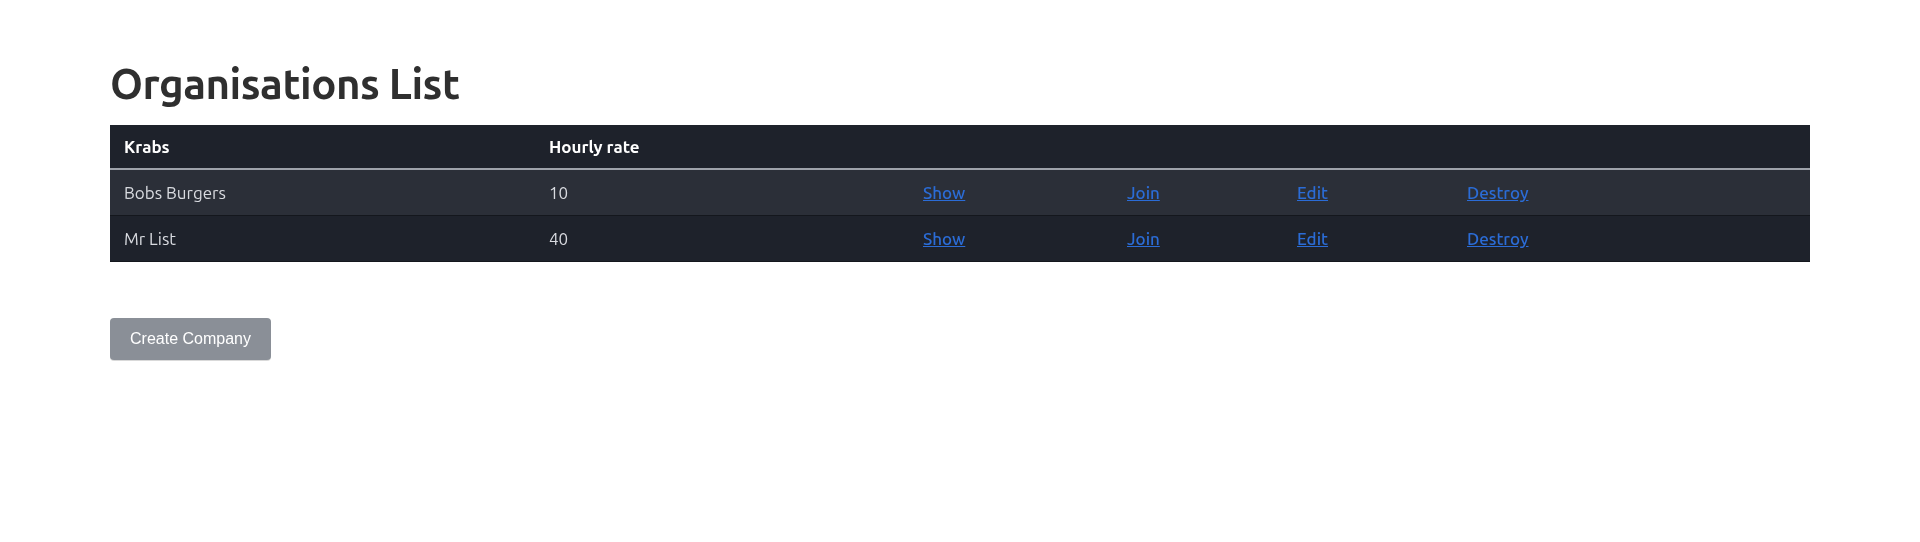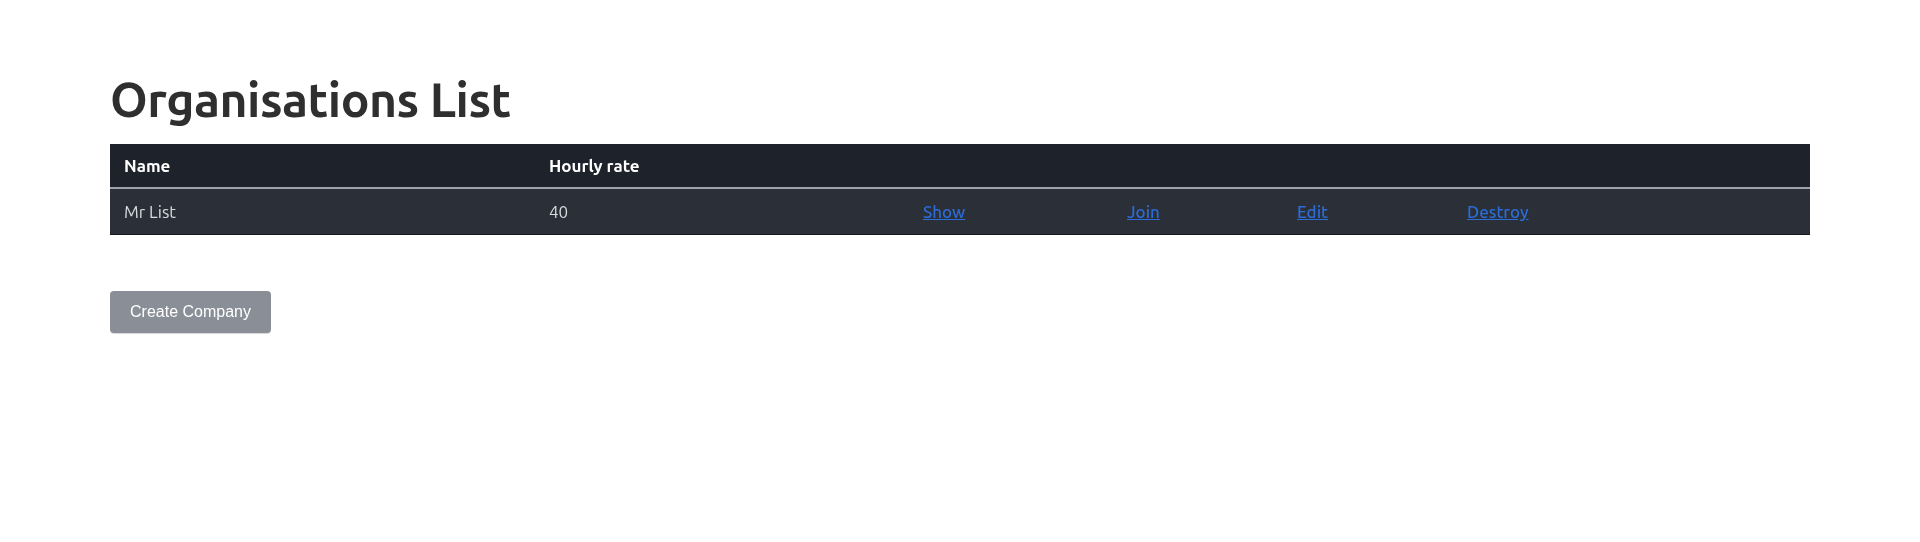--- a/index.html
+++ b/index.html
@@ -7,22 +7,22 @@
     padding: 0;
     background: #ffffff;
     font-family: "Ubuntu", "Segoe UI", Arial, sans-serif;
     color: #222;
   }
   .page {
     padding: 60px 110px 40px 110px;
     max-width: 1700px;
   }
   h1.page-title {
-    margin: 12px 0 18px 0;
-    font-size: 48px;
+    margin: 0 0 18px 0;
+    font-size: 42px;
     font-weight: 600;
     color: #2f2f2f;
     letter-spacing: -0.5px;
   }
   table.org-table {
     width: 100%;
     border-collapse: collapse;
     background: #1e222b;
     color: #d9dbe0;
     font-size: 17px;
@@ -73,30 +73,38 @@
 </head>
 <body>
 
 <div class="page">
 
   <h1 class="page-title">Organisations List</h1>
 
   <table class="org-table">
     <thead>
       <tr>
-        <th class="col-name">Name</th>
+        <th class="col-name">Krabs</th>
         <th class="col-rate">Hourly rate</th>
         <th class="col-show"></th>
         <th class="col-join"></th>
         <th class="col-edit"></th>
         <th class="col-destroy"></th>
       </tr>
     </thead>
     <tbody id="org-tbody">
 
+    <tr>
+          <td class="col-name">Bobs Burgers</td>
+          <td class="col-rate">10</td>
+          <td class="col-show"><a href="#" class="row-action">Show</a></td>
+          <td class="col-join"><a href="#" class="row-action">Join</a></td>
+          <td class="col-edit"><a href="#" class="row-action">Edit</a></td>
+          <td class="col-destroy"><a href="#" class="row-action">Destroy</a></td>
+        </tr>
         <tr>
           <td class="col-name">Mr List</td>
           <td class="col-rate">40</td>
           <td class="col-show"><a href="#" class="row-action">Show</a></td>
           <td class="col-join"><a href="#" class="row-action">Join</a></td>
           <td class="col-edit"><a href="#" class="row-action">Edit</a></td>
           <td class="col-destroy"><a href="#" class="row-action">Destroy</a></td>
         </tr>
       </tbody>
   </table>

